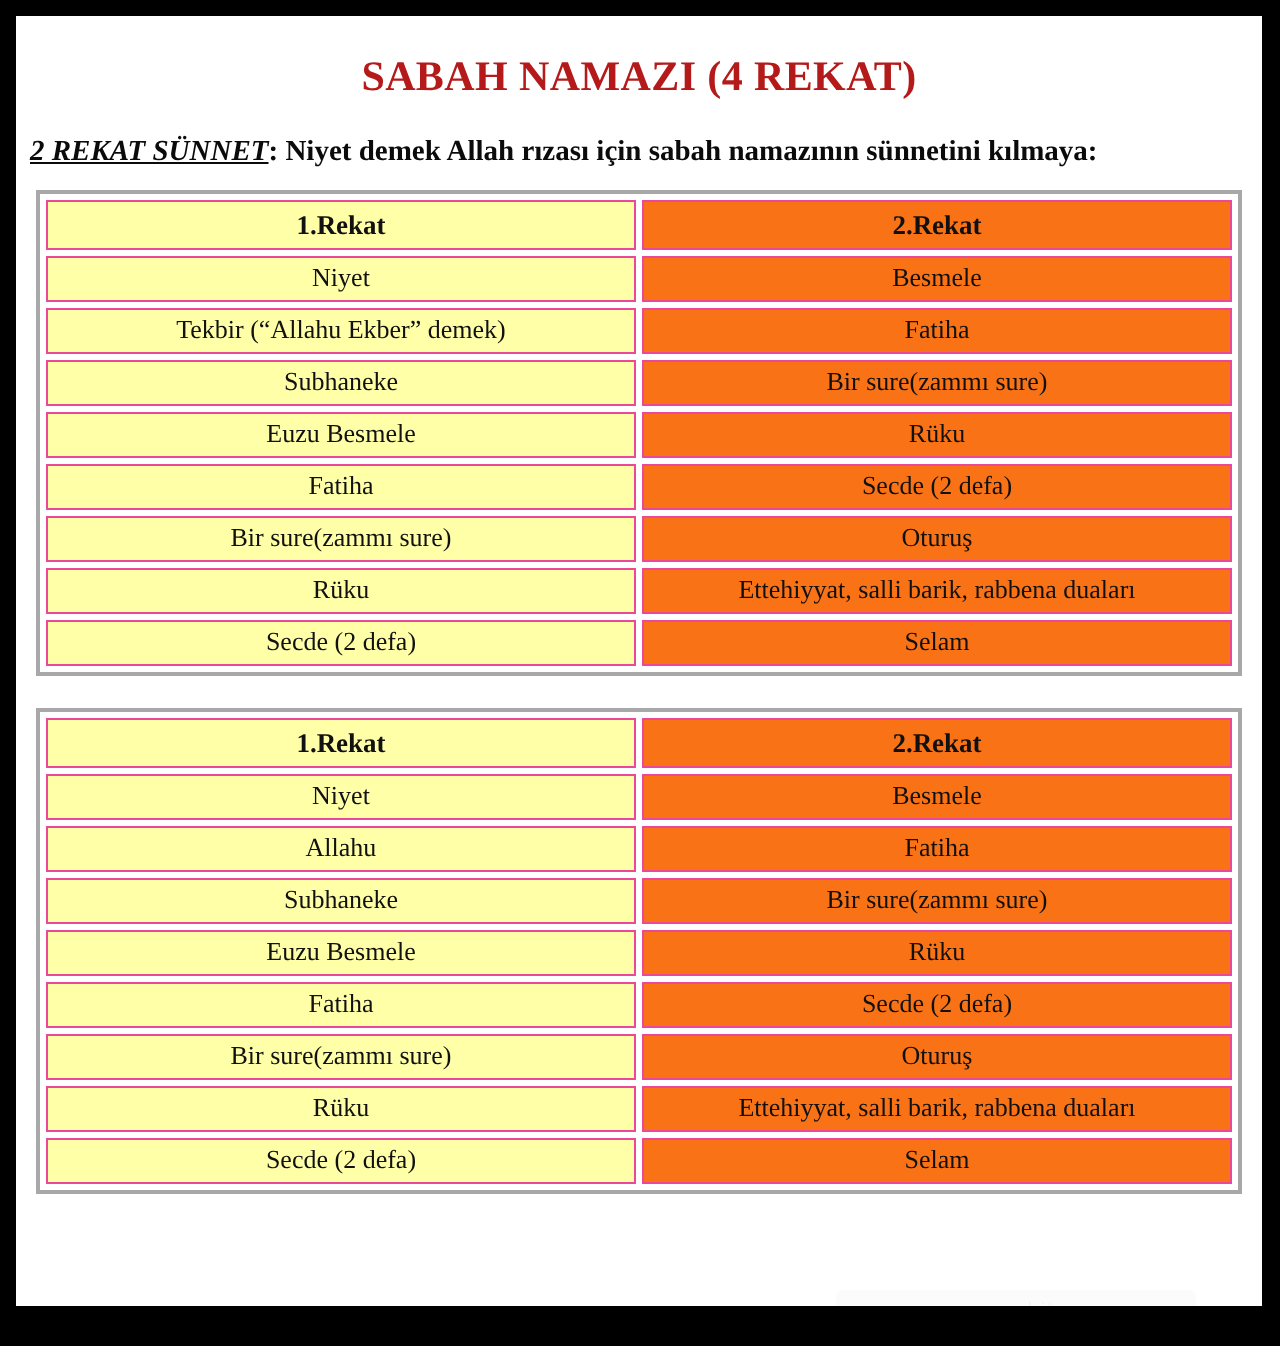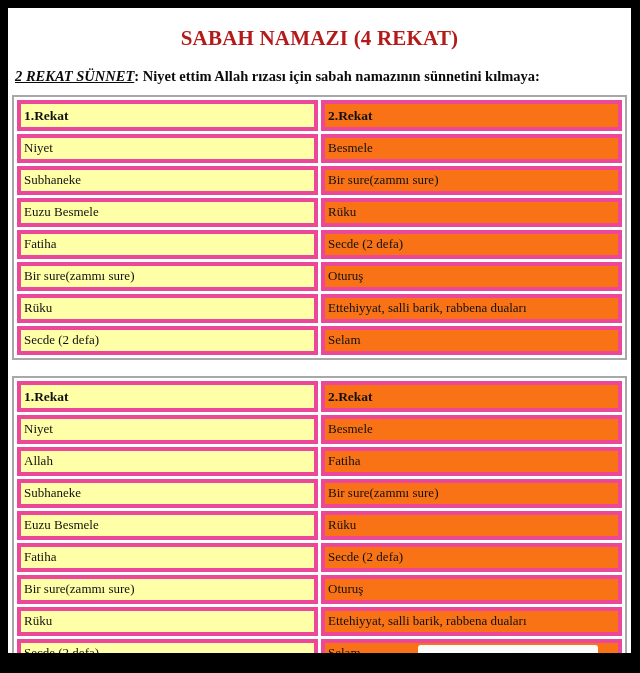--- a/index.html
+++ b/index.html
@@ -51,22 +51,23 @@
   .rekat-table {
     margin: 10px auto 0 auto;
     width: 590px;
     border: 2px solid #a8a8a8;
     border-collapse: separate;
     border-spacing: 3px;
     background: #ffffff;
     table-layout: fixed;
   }
   .rekat-table td {
-    border: 4px solid #ec4899;
+    border: 1px solid #ec4899;
     height: 17px;
+    text-align: center;
     vertical-align: middle;
     font-size: 13px;
     color: #111111;
     padding: 2px 3px;
     line-height: 1.15;
     white-space: nowrap;
     overflow: hidden;
   }
   .col-left  { background: #ffffa8; width: 287px; }
   .col-right { background: #f97316; width: 287px; }
@@ -95,32 +96,36 @@
 </style>
 </head>
 <body>
 
 <div class="page-frame">
 
   <h1 class="page-title">SABAH NAMAZI (4 REKAT)</h1>
 
   <div class="section">
     <div class="section-heading">
-      <span class="ul-part">2 REKAT SÜNNET</span><span>: Niyet ettim Allah rızası için sabah namazının sünnetini kılmaya:</span>
+      <span class="ul-part">2 REKAT SÜNNET</span><span>: Niyet demek Allah rızası için sabah namazının sünnetini kılmaya:</span>
     </div>
 
     <table class="rekat-table">
       <tbody>
         <tr class="header-row">
           <td class="col-left">1.Rekat</td>
           <td class="col-right">2.Rekat</td>
         </tr>
         <tr>
           <td class="col-left">Niyet</td>
           <td class="col-right">Besmele</td>
+        </tr>
+        <tr>
+          <td class="col-left">Tekbir (“Allahu Ekber” demek)</td>
+          <td class="col-right">Fatiha</td>
         </tr>
         <tr>
           <td class="col-left">Subhaneke</td>
           <td class="col-right">Bir sure(zammı sure)</td>
         </tr>
         <tr>
           <td class="col-left">Euzu Besmele</td>
           <td class="col-right">Rüku</td>
         </tr>
         <tr>
@@ -149,21 +154,21 @@
       <tbody>
         <tr class="header-row">
           <td class="col-left">1.Rekat</td>
           <td class="col-right">2.Rekat</td>
         </tr>
         <tr>
           <td class="col-left">Niyet</td>
           <td class="col-right">Besmele</td>
         </tr>
         <tr>
-          <td class="col-left">Allah</td>
+          <td class="col-left">Allahu</td>
           <td class="col-right">Fatiha</td>
         </tr>
         <tr>
           <td class="col-left">Subhaneke</td>
           <td class="col-right">Bir sure(zammı sure)</td>
         </tr>
         <tr>
           <td class="col-left">Euzu Besmele</td>
           <td class="col-right">Rüku</td>
         </tr>

